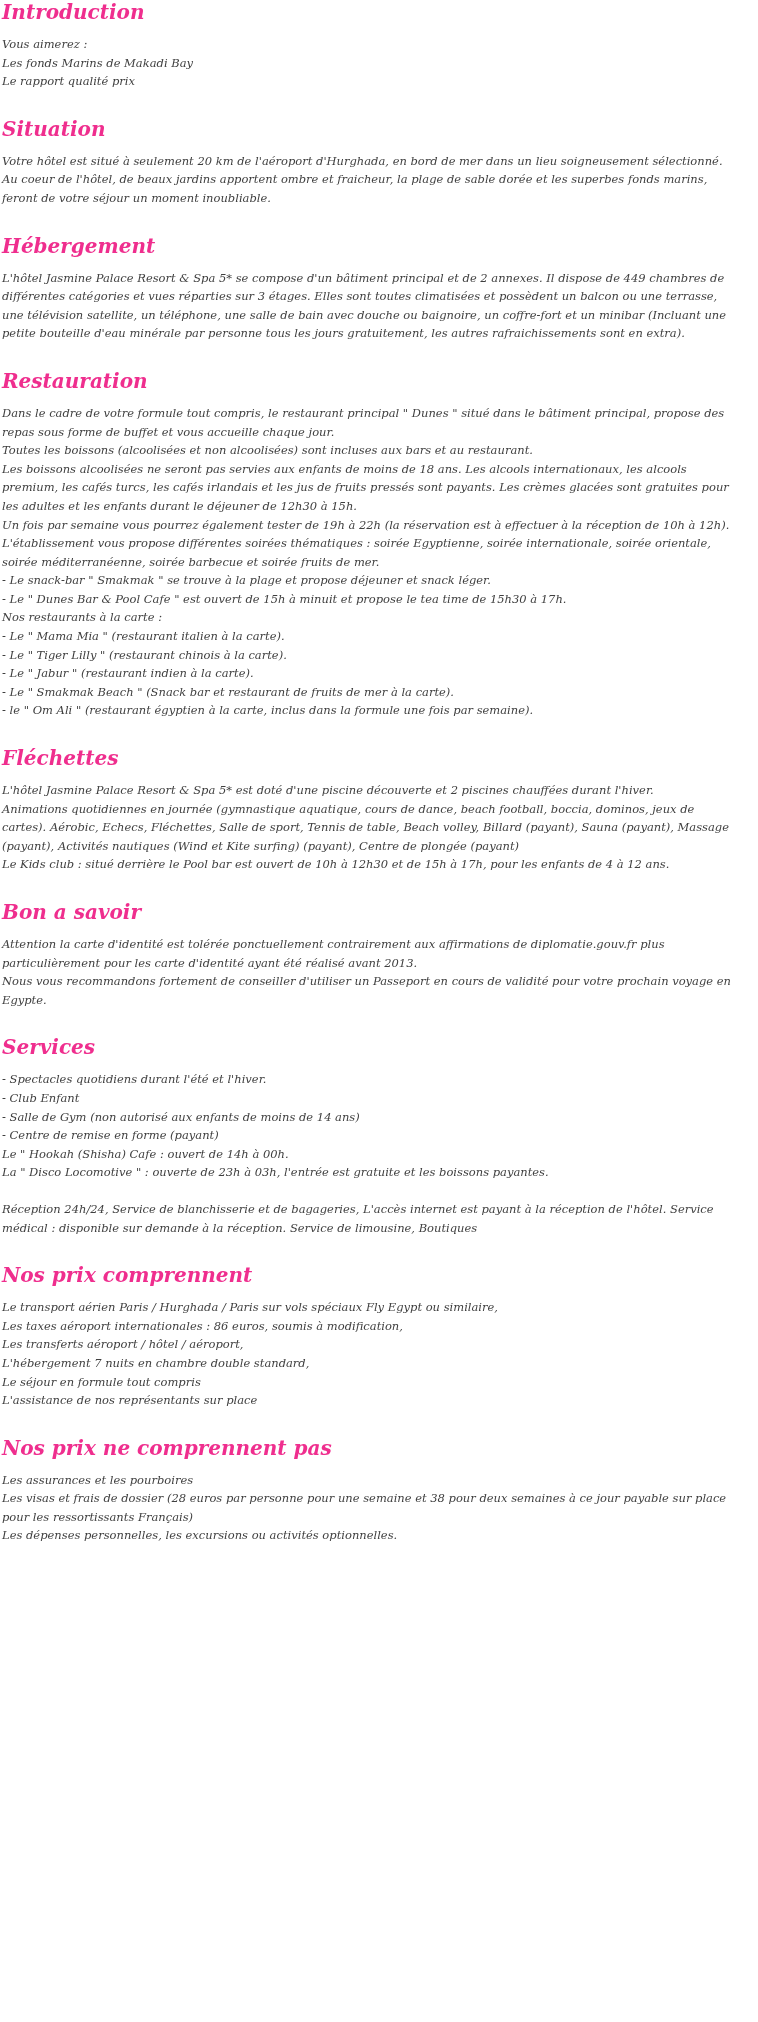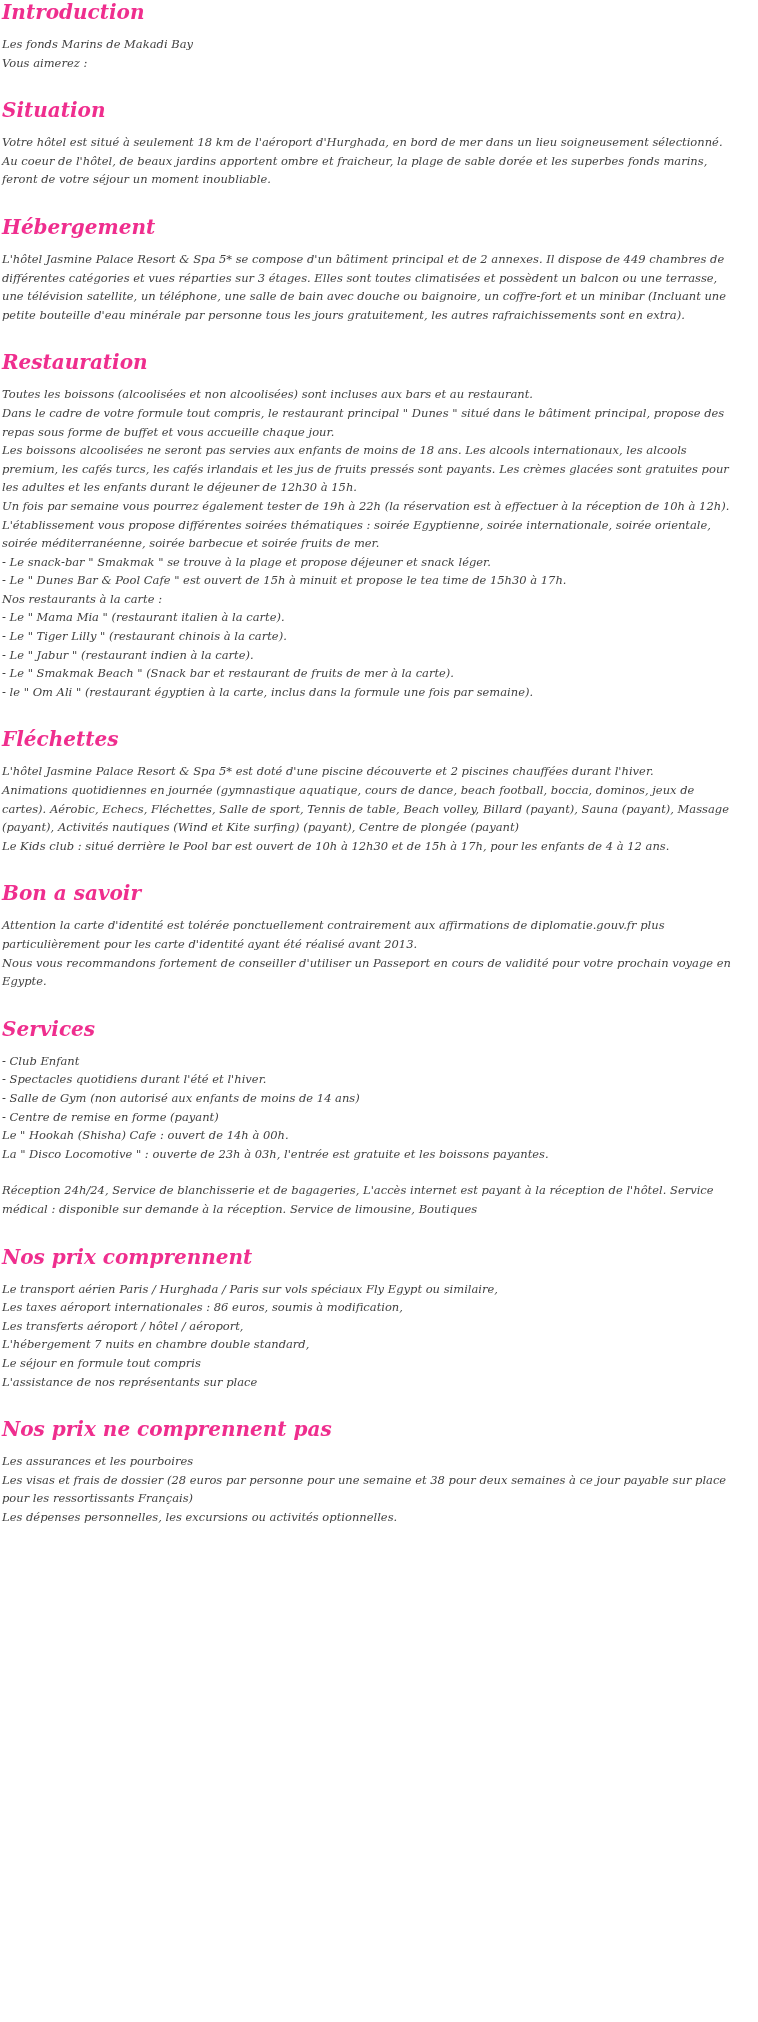--- a/index.html
+++ b/index.html
@@ -52,41 +52,42 @@
   .spacer-lg { height: 18px; }
 </style>
 </head>
 <body>
 
 <div class="page">
   <div id="sections-root">
       <div class="section">
         <h2 class="section-title">Introduction</h2>
         <div class="section-body">
+          <p class="para">Vous aimerez :</p>
           <p class="para">Les fonds Marins de Makadi Bay</p>
-          <p class="para">Vous aimerez :</p>
+          <p class="para">Le rapport qualité prix</p>
         </div>
       </div>
       <div class="section">
         <h2 class="section-title">Situation</h2>
         <div class="section-body">
-          <p class="para">Votre hôtel est situé à seulement 18 km de l'aéroport d'Hurghada, en bord de mer dans un lieu soigneusement sélectionné. Au coeur de l'hôtel, de beaux jardins apportent ombre et fraicheur, la plage de sable dorée et les superbes fonds marins, feront de votre séjour un moment inoubliable.</p>
+          <p class="para">Votre hôtel est situé à seulement 20 km de l'aéroport d'Hurghada, en bord de mer dans un lieu soigneusement sélectionné. Au coeur de l'hôtel, de beaux jardins apportent ombre et fraicheur, la plage de sable dorée et les superbes fonds marins, feront de votre séjour un moment inoubliable.</p>
         </div>
       </div>
       <div class="section">
         <h2 class="section-title">Hébergement</h2>
         <div class="section-body">
           <p class="para">L'hôtel Jasmine Palace Resort &amp; Spa 5* se compose d'un bâtiment principal et de 2 annexes. Il dispose de 449 chambres de différentes catégories et vues réparties sur 3 étages. Elles sont toutes climatisées et possèdent un balcon ou une terrasse, une télévision satellite, un téléphone, une salle de bain avec douche ou baignoire, un coffre-fort et un minibar (Incluant une petite bouteille d'eau minérale par personne tous les jours gratuitement, les autres rafraichissements sont en extra).</p>
         </div>
       </div>
       <div class="section">
         <h2 class="section-title">Restauration</h2>
         <div class="section-body">
+          <p class="para">Dans le cadre de votre formule tout compris, le restaurant principal " Dunes " situé dans le bâtiment principal, propose des repas sous forme de buffet et vous accueille chaque jour.</p>
           <p class="para">Toutes les boissons (alcoolisées et non alcoolisées) sont incluses aux bars et au restaurant.</p>
-          <p class="para">Dans le cadre de votre formule tout compris, le restaurant principal " Dunes " situé dans le bâtiment principal, propose des repas sous forme de buffet et vous accueille chaque jour.</p>
           <p class="para">Les boissons alcoolisées ne seront pas servies aux enfants de moins de 18 ans. Les alcools internationaux, les alcools premium, les cafés turcs, les cafés irlandais et les jus de fruits pressés sont payants. Les crèmes glacées sont gratuites pour les adultes et les enfants durant le déjeuner de 12h30 à 15h.</p>
           <p class="para">Un fois par semaine vous pourrez également tester de 19h à 22h (la réservation est à effectuer à la réception de 10h à 12h).</p>
           <p class="para">L'établissement vous propose différentes soirées thématiques : soirée Egyptienne, soirée internationale, soirée orientale, soirée méditerranéenne, soirée barbecue et soirée fruits de mer.</p>
           <p class="para">- Le snack-bar " Smakmak " se trouve à la plage et propose déjeuner et snack léger.</p>
           <p class="para">- Le " Dunes Bar &amp; Pool Cafe " est ouvert de 15h à minuit et propose le tea time de 15h30 à 17h.</p>
           <p class="para">Nos restaurants à la carte :</p>
           <p class="para">- Le " Mama Mia " (restaurant italien à la carte).</p>
           <p class="para">- Le " Tiger Lilly " (restaurant chinois à la carte).</p>
           <p class="para">- Le " Jabur " (restaurant indien à la carte).</p>
           <p class="para">- Le " Smakmak Beach " (Snack bar et restaurant de fruits de mer à la carte).</p>
@@ -104,22 +105,22 @@
       <div class="section">
         <h2 class="section-title">Bon a savoir</h2>
         <div class="section-body">
           <p class="para">Attention la carte d'identité est tolérée ponctuellement contrairement aux affirmations de diplomatie.gouv.fr plus particulièrement pour les carte d'identité ayant été réalisé avant 2013.</p>
           <p class="para">Nous vous recommandons fortement de conseiller d'utiliser un Passeport en cours de validité pour votre prochain voyage en Egypte.</p>
         </div>
       </div>
       <div class="section">
         <h2 class="section-title">Services</h2>
         <div class="section-body">
+          <p class="para">- Spectacles quotidiens durant l'été et l'hiver.</p>
           <p class="para">- Club Enfant</p>
-          <p class="para">- Spectacles quotidiens durant l'été et l'hiver.</p>
           <p class="para">- Salle de Gym (non autorisé aux enfants de moins de 14 ans)</p>
           <p class="para">- Centre de remise en forme (payant)</p>
           <p class="para">Le " Hookah (Shisha) Cafe : ouvert de 14h à 00h.</p>
           <p class="para">La " Disco Locomotive " : ouverte de 23h à 03h, l'entrée est gratuite et les boissons payantes.</p>
           <div class="spacer-lg"></div>
           <p class="para">Réception 24h/24, Service de blanchisserie et de bagageries, L'accès internet est payant à la réception de l'hôtel. Service médical : disponible sur demande à la réception. Service de limousine, Boutiques</p>
         </div>
       </div>
       <div class="section">
         <h2 class="section-title">Nos prix comprennent</h2>

